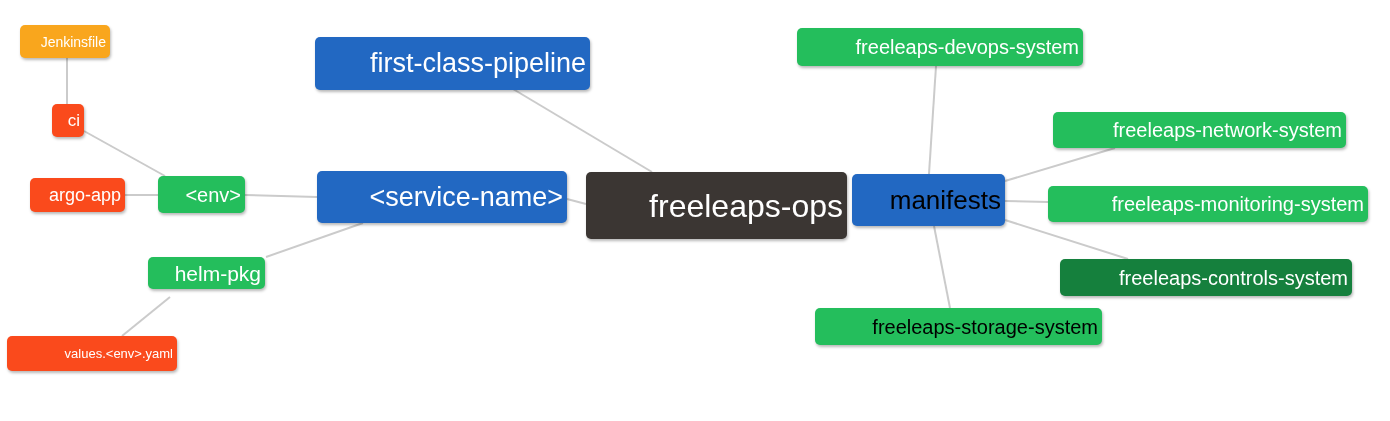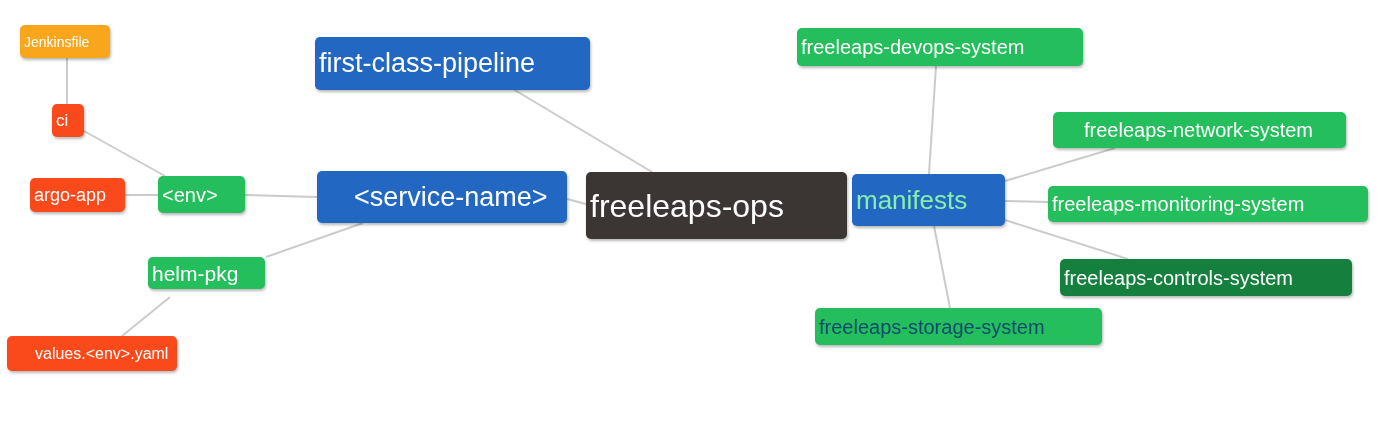--- a/index.html
+++ b/index.html
@@ -19,21 +19,21 @@
     position: absolute;
     left: 0;
     top: 0;
     width: 1390px;
     height: 421px;
   }
   .node {
     position: absolute;
     display: flex;
     align-items: center;
-    justify-content: flex-start;
+    justify-content: flex-end;
     color: #ffffff;
     border-radius: 5px;
     box-shadow: 1px 2px 3px rgba(0,0,0,0.28);
     white-space: nowrap;
     box-sizing: border-box;
     cursor: default;
     line-height: 1;
   }
   .node span {
     display: block;
@@ -62,49 +62,49 @@
 
 <div class="node" style="left: 586px; top: 172px; width: 261px; height: 67px; background: rgb(59, 54, 51); color: rgb(255, 255, 255); font-size: 32px;">
       <span>freeleaps-ops</span>
     </div>
     <div class="node" style="left: 315px; top: 37px; width: 275px; height: 53px; background: rgb(34, 104, 194); color: rgb(255, 255, 255); font-size: 27px;">
       <span>first-class-pipeline</span>
     </div>
     <div class="node" style="left: 317px; top: 171px; width: 250px; height: 52px; background: rgb(34, 104, 194); color: rgb(255, 255, 255); font-size: 27px; padding-left: 33px;">
       <span>&lt;service-name&gt;</span>
     </div>
-    <div class="node" style="left: 852px; top: 174px; width: 153px; height: 52px; background: rgb(34, 104, 194); color: #86efac; font-size: 26px;">
+    <div class="node" style="left: 852px; top: 174px; width: 153px; height: 52px; background: rgb(34, 104, 194); color: #000000; font-size: 26px;">
       <span>manifests</span>
     </div>
     <div class="node" style="left: 158px; top: 176px; width: 87px; height: 37px; background: rgb(36, 190, 92); color: rgb(255, 255, 255); font-size: 20px;">
       <span>&lt;env&gt;</span>
     </div>
     <div class="node" style="left: 148px; top: 257px; width: 117px; height: 32px; background: rgb(36, 190, 92); color: rgb(255, 255, 255); font-size: 21px;">
       <span>helm-pkg</span>
     </div>
     <div class="node" style="left: 30px; top: 178px; width: 95px; height: 34px; background: rgb(250, 74, 28); color: rgb(255, 255, 255); font-size: 18px;">
       <span>argo-app</span>
     </div>
     <div class="node" style="left: 52px; top: 104px; width: 32px; height: 33px; background: rgb(250, 74, 28); color: rgb(255, 255, 255); font-size: 17px;">
       <span>ci</span>
     </div>
-    <div class="node" style="left: 7px; top: 336px; width: 170px; height: 35px; background: rgb(250, 74, 28); color: rgb(255, 255, 255); font-size: 16px; padding-left: 24px;">
+    <div class="node" style="left: 7px; top: 336px; width: 170px; height: 35px; background: rgb(250, 74, 28); color: rgb(255, 255, 255); font-size: 13px; padding-left: 24px;">
       <span>values.&lt;env&gt;.yaml</span>
     </div>
     <div class="node" style="left: 20px; top: 25px; width: 90px; height: 33px; background: rgb(249, 166, 29); color: rgb(255, 255, 255); font-size: 14px;">
       <span>Jenkinsfile</span>
     </div>
     <div class="node" style="left: 797px; top: 28px; width: 286px; height: 38px; background: rgb(36, 190, 92); color: rgb(255, 255, 255); font-size: 20px;">
       <span>freeleaps-devops-system</span>
     </div>
     <div class="node" style="left: 1053px; top: 112px; width: 293px; height: 36px; background: rgb(36, 190, 92); color: rgb(255, 255, 255); font-size: 20px; padding-left: 27px;">
       <span>freeleaps-network-system</span>
     </div>
     <div class="node" style="left: 1048px; top: 186px; width: 320px; height: 36px; background: rgb(36, 190, 92); color: rgb(255, 255, 255); font-size: 20px;">
       <span>freeleaps-monitoring-system</span>
     </div>
     <div class="node" style="left: 1060px; top: 259px; width: 292px; height: 37px; background: #15803d; color: rgb(255, 255, 255); font-size: 20px;">
       <span>freeleaps-controls-system</span>
     </div>
-    <div class="node" style="left: 815px; top: 308px; width: 287px; height: 37px; background: rgb(36, 190, 92); color: #0c4a6e; font-size: 20px;">
+    <div class="node" style="left: 815px; top: 308px; width: 287px; height: 37px; background: rgb(36, 190, 92); color: #000000; font-size: 20px;">
       <span>freeleaps-storage-system</span>
     </div>
   </div>
 
 </body></html>

